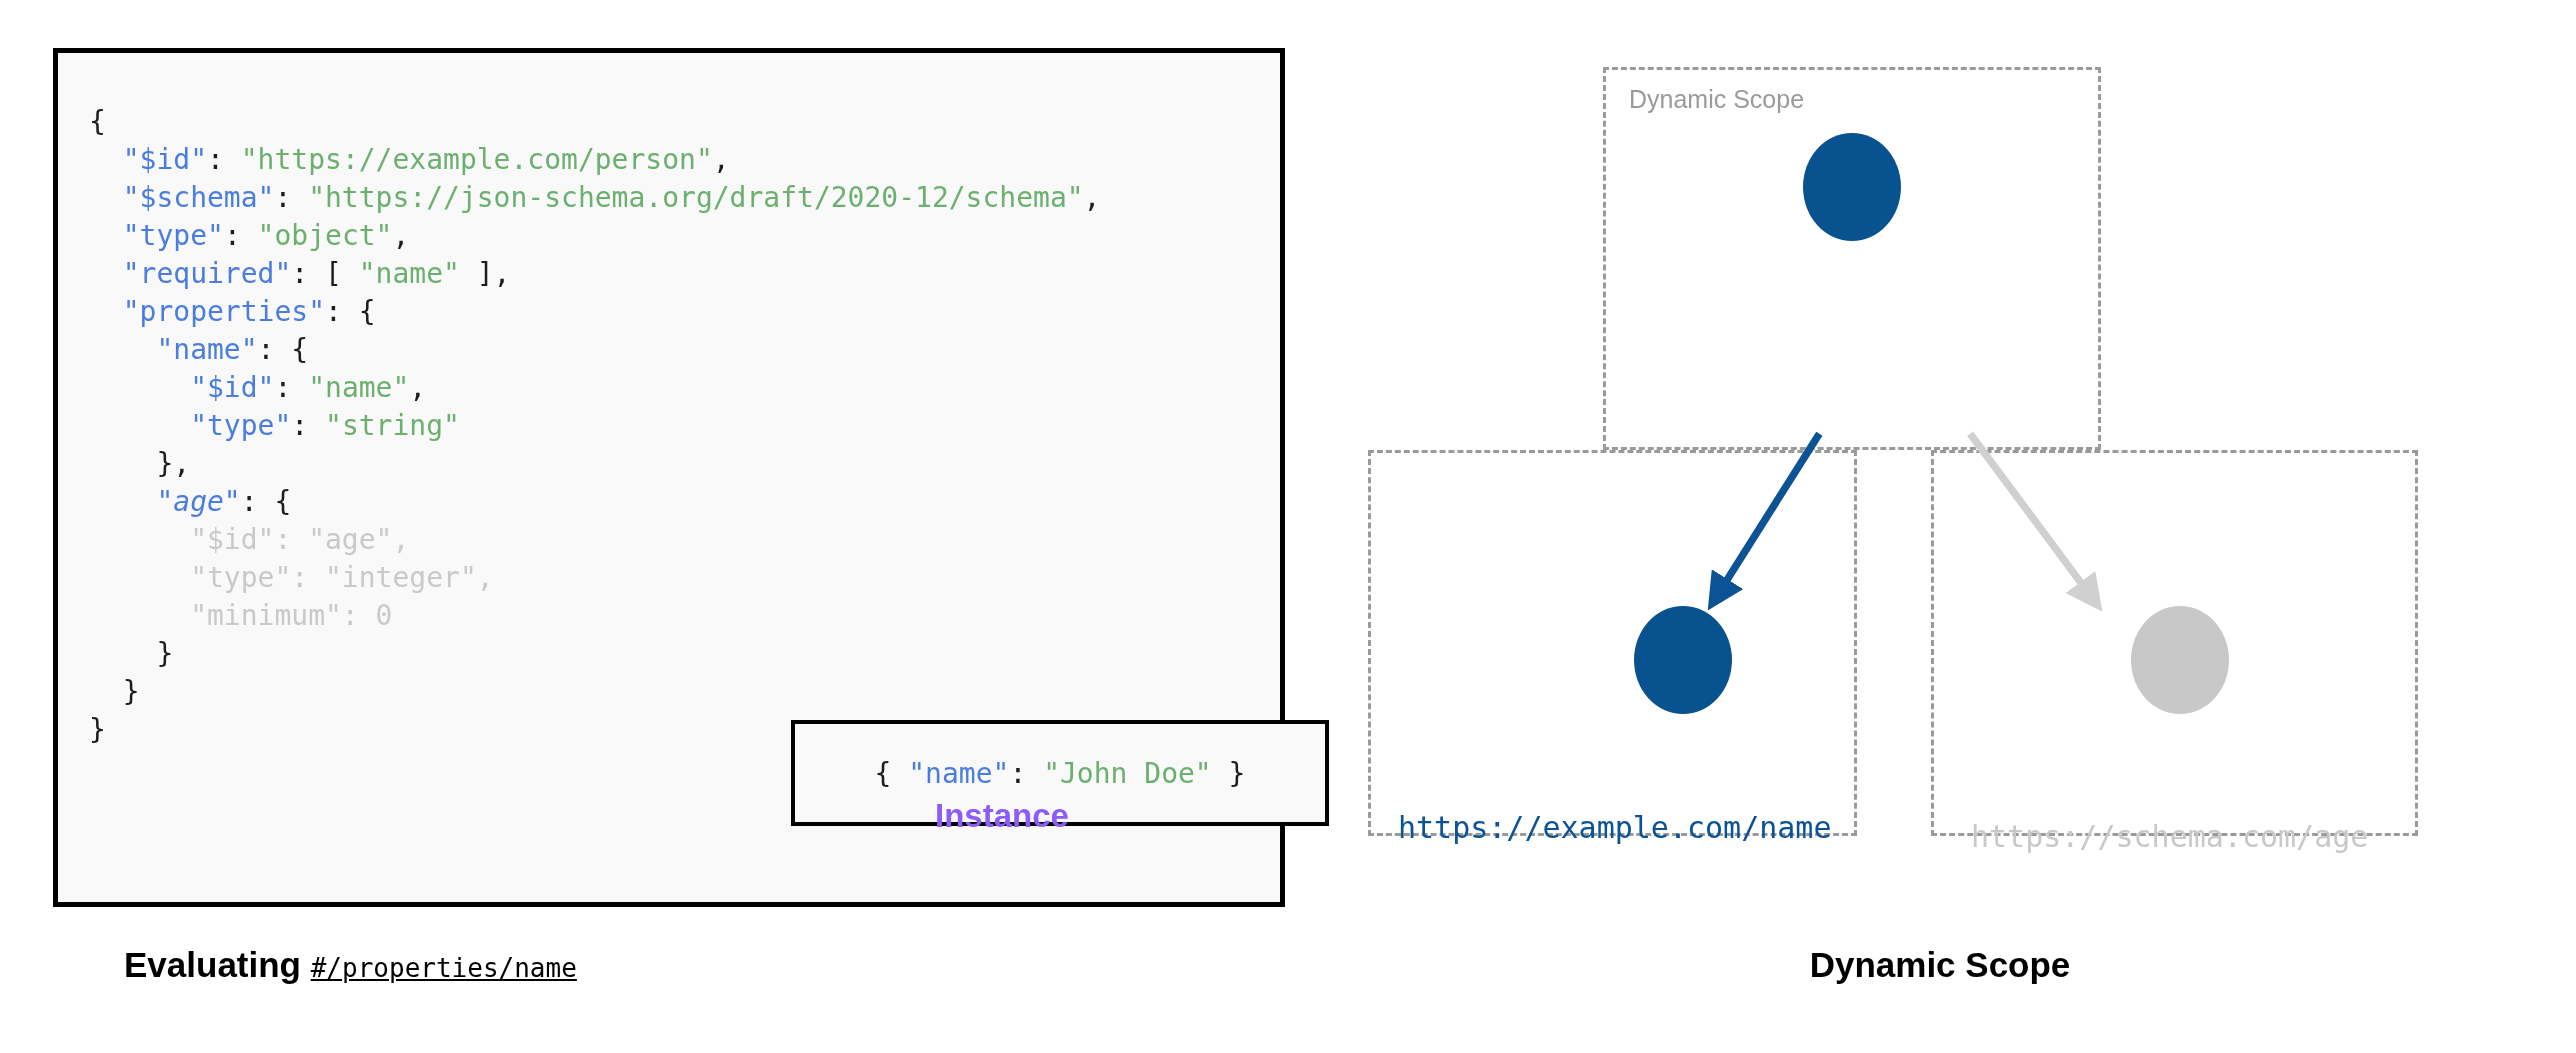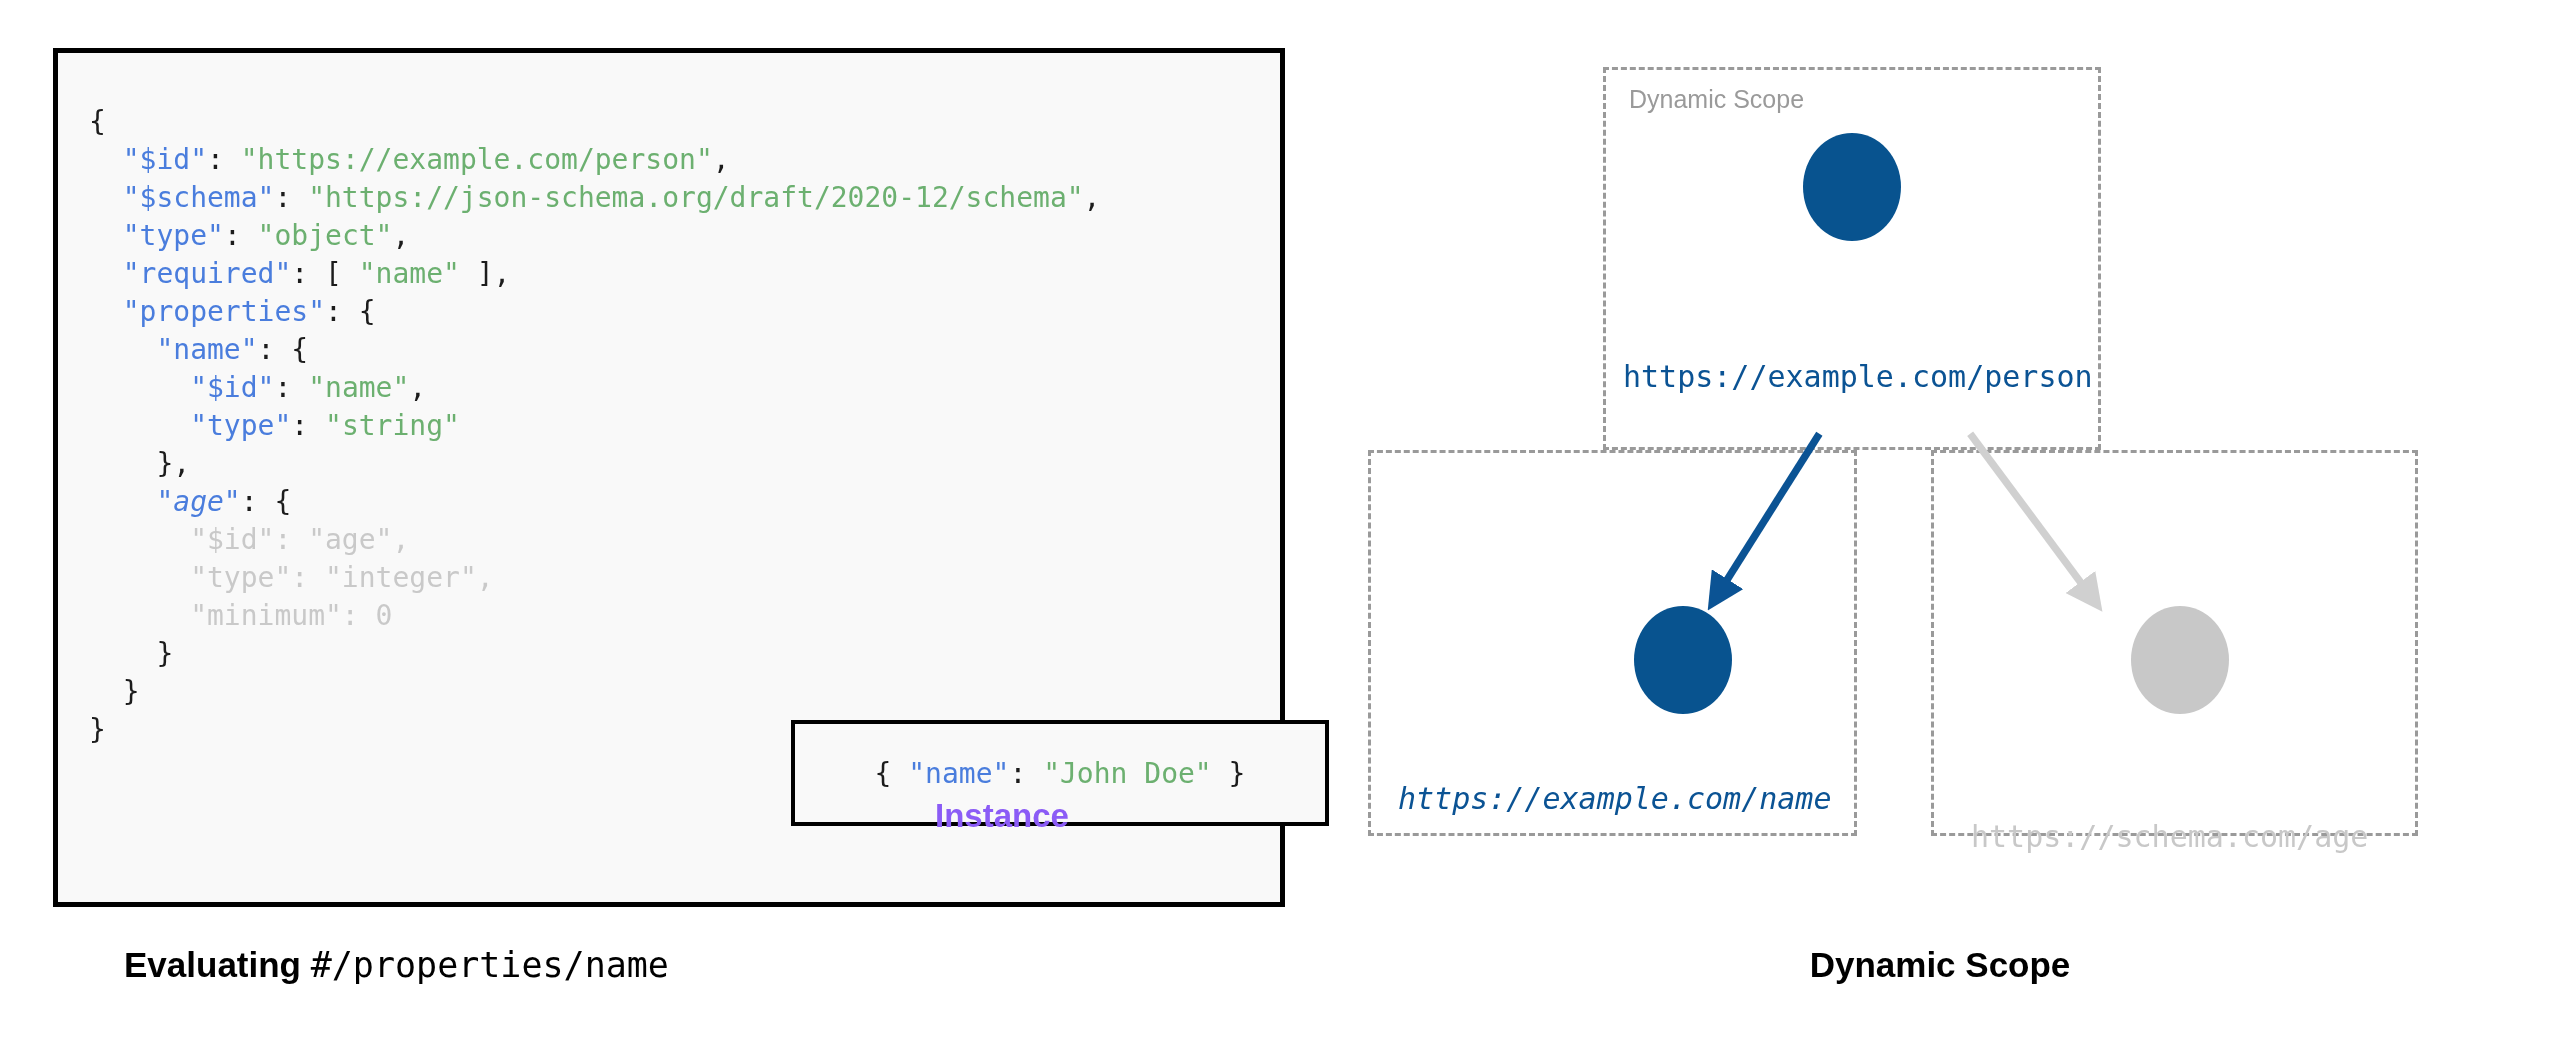--- a/index.html
+++ b/index.html
@@ -24,21 +24,21 @@
        display:flex;align-items:center;justify-content:center;}
   #instance-code{font-family:"DejaVu Sans Mono","Liberation Mono",monospace;
        font-size:28px;white-space:pre;color:#1c1c1c;}
   #instance-caption{position:absolute;left:733px;top:797px;width:538px;
        text-align:center;font-size:33px;font-weight:bold;color:#8b5cf6;}
 
   #left-caption{position:absolute;left:53px;top:945px;width:1232px;
        font-size:35px;font-weight:bold;color:#000;padding-left:71px;
        box-sizing:border-box;}
   #left-caption .mono{font-family:"DejaVu Sans Mono","Liberation Mono",monospace;
-       font-weight:normal;font-size:35px;}
+       font-weight:normal;font-size:26px;text-decoration:underline;}
 
   
   #diagram{position:absolute;left:1304px;top:0px;width:1272px;height:824px;}
 
   .dbox{position:absolute;border:3.4px dashed #9a9a9a;box-sizing:border-box;
         background:transparent;}
   #dbox-person{left:299px;top:67px;width:498px;height:383px;}
   #dbox-name  {left:64px;top:450px;width:489px;height:386px;}
   #dbox-age   {left:627px;top:450px;width:487px;height:386px;}
 
@@ -105,23 +105,22 @@
       </marker>
       <marker id="ah-grey" markerWidth="5" markerHeight="5" refX="3.4" refY="2.5" orient="auto" markerUnits="strokeWidth">
         <path d="M0,0 L5,2.5 L0,5 z" fill="#d0d0d0"></path>
       </marker>
     </defs>
     <line x1="905" y1="762" x2="720" y2="1055" stroke="#0b5394" stroke-width="13" marker-end="url(#ah-blue)"></line>
     <line x1="1170" y1="762" x2="1390" y2="1058" stroke="#d0d0d0" stroke-width="13" marker-end="url(#ah-grey)"></line>
   </svg>
 
   <div class="node node-blue" style="left:499px;top:133px;width:98px;height:108px;"></div>
-  <div class="nodelabel label-blue" style="left:319px;top:359px;">https://example.com/person</div>
 
   <div class="node node-blue" style="left:330px;top:606px;width:98px;height:108px;"></div>
-  <div class="nodelabel label-blue" style="left:94px;top:781px;font-style:italic;">https://example.com/name</div>
+  <div class="nodelabel label-blue" style="left:94px;top:810px;">https://example.com/name</div>
 
   <div class="node node-grey" style="left:827px;top:606px;width:98px;height:108px;"></div>
   <div class="nodelabel label-grey" style="left:667px;top:819px;">https://schema.com/age</div>
 
   <div id="right-caption">Dynamic Scope</div>
 </div>
 
 
 </body></html>

